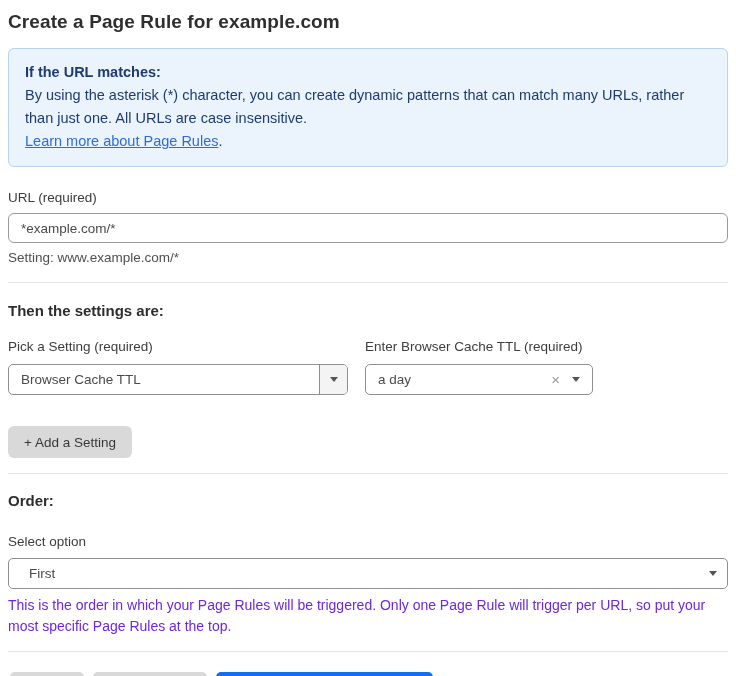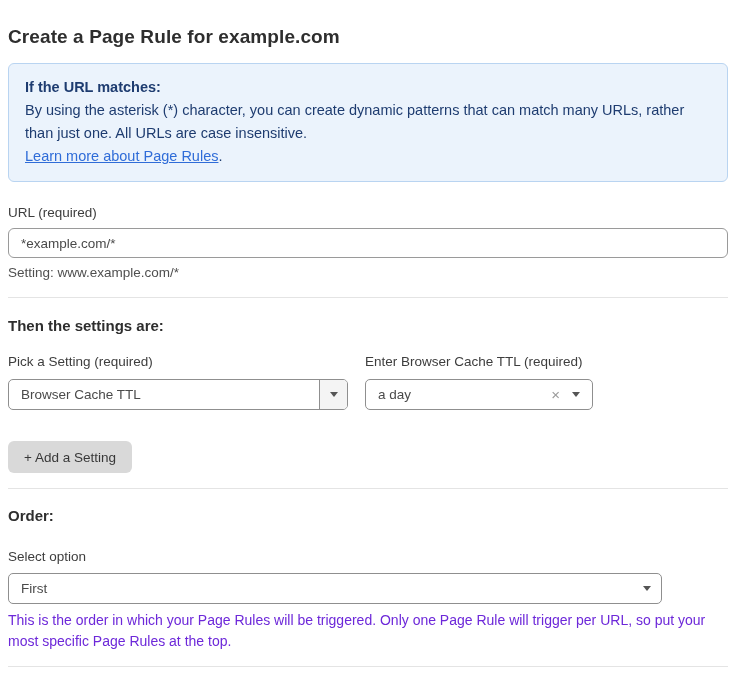--- a/index.html
+++ b/index.html
@@ -10,21 +10,21 @@
     font-family: "Liberation Sans", sans-serif;
     color: #363636;
     overflow: hidden;
   }
   .container { padding: 8px; width: 736px; }
 
   .page-title {
     font-size: 19px;
     font-weight: bold;
     color: #2e2e2e;
-    margin-top: 18px;
+    margin-top: 3px;
     letter-spacing: 0.1px;
   }
 
   .info-box {
     margin-top: 15px;
     background: #ebf3fc;
     border: 1px solid #b9d4f1;
     border-radius: 6px;
     padding: 12px 24px 13px 16px;
     color: #1e3c70;
@@ -131,22 +131,23 @@
     background: #d9d9d9;
     border: none;
     border-radius: 6px;
     font-size: 13.5px;
     color: #383838;
     font-family: "Liberation Sans", sans-serif;
     cursor: pointer;
   }
 
   .order-select {
-    width: 654px;
+    width: 720px;
     margin-top: 9px;
+    padding-left: 8px;
   }
   .order-select .select-caret-plain {
     padding: 0 10px;
     display: flex;
     align-items: center;
   }
 
   .order-helper {
     margin-top: 6px;
     font-size: 14px;

